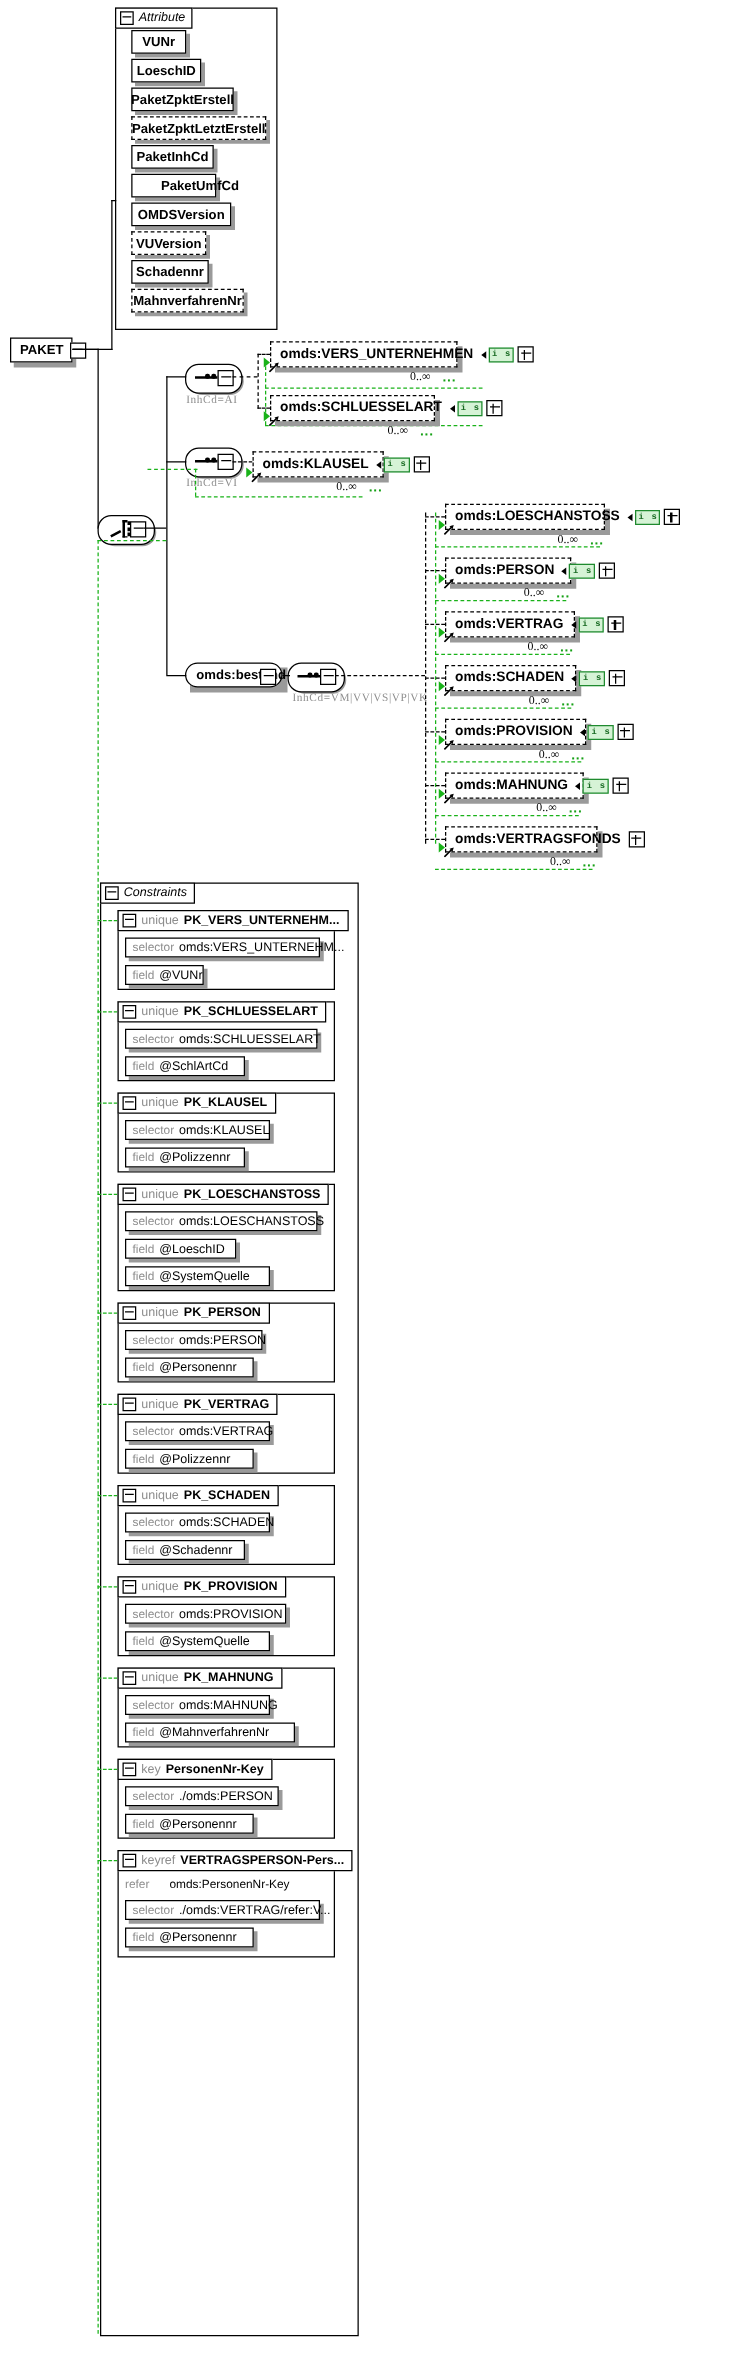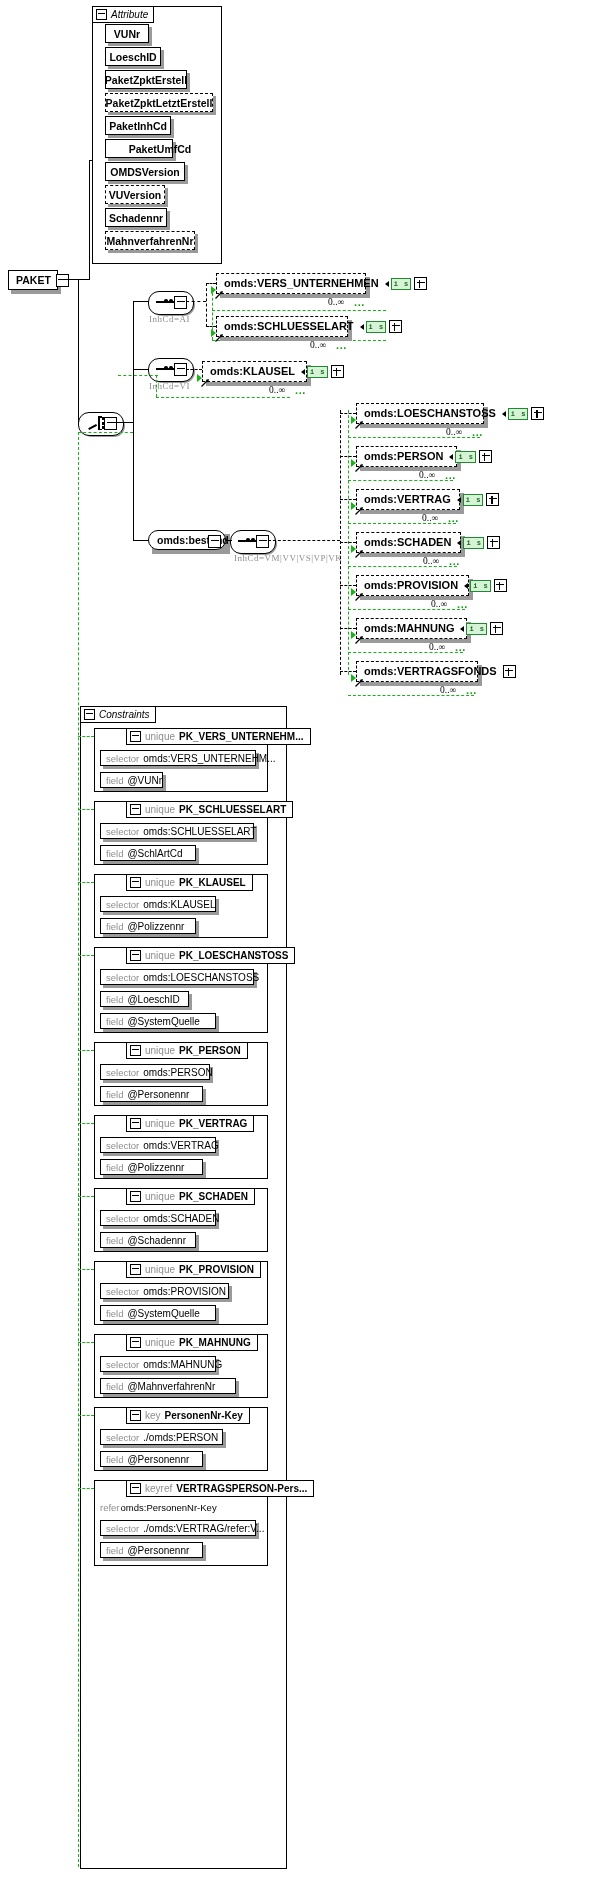--- a/index.html
+++ b/index.html
@@ -63,28 +63,28 @@
   .dv{position:absolute;width:0;border-left:1.3px dashed #000;}
   .gh{position:absolute;height:0;border-top:1.3px dashed #19b219;}
   .gv{position:absolute;width:0;border-left:1.3px dashed #19b219;}
 
   .inhlbl{position:absolute;font-size:9px;color:#8f8f8f;white-space:nowrap;
           font-family:"Liberation Serif",serif;letter-spacing:0.5px;}
 
   
   .cbox{position:absolute;box-sizing:border-box;border:1px solid #000;background:transparent;}
   .ctab{position:absolute;box-sizing:border-box;border:1px solid #000;background:#fff;height:17px;
-        display:flex;align-items:center;gap:4px;padding:0 6px 0 3px;white-space:nowrap;z-index:6;margin-left:32px;}
+        display:flex;align-items:center;gap:4px;padding:0 6px 0 3px;white-space:nowrap;z-index:6;}
   .ckind{font-size:10px;color:#8d8d8d;}
   .cname{font-size:10px;font-weight:bold;color:#000;}
   .crow{position:absolute;box-sizing:border-box;border:1.3px solid #000;background:#fff;height:16px;
         display:flex;align-items:center;gap:4px;padding:0 5px;white-space:nowrap;}
   .crow .k{font-size:9.5px;color:#8d8d8d;}
   .crow .v{font-size:10px;font-weight:normal;color:#000;}
-  .crefer{position:absolute;font-size:9.5px;color:#000;white-space:nowrap;display:flex;gap:1px;align-items:flex-start;}
+  .crefer{position:absolute;font-size:9.5px;color:#000;white-space:nowrap;display:flex;gap:16px;align-items:flex-start;}
   .crefer .k{color:#8d8d8d;}
 
   
   .rootbox{position:absolute;box-sizing:border-box;background:#fff;border:1.6px solid #000;height:20px;
            display:flex;align-items:center;gap:5px;padding:0 3px 0 7px;font-size:10.5px;font-weight:bold;}
   .nsbox{position:absolute;box-sizing:border-box;background:#fff;border:1.5px solid #000;height:20px;
          display:flex;align-items:center;gap:4px;padding:0 3px 0 8px;font-size:10.5px;font-weight:bold;
          border-radius:10px;}
   .littlearrow{position:absolute;width:7px;height:7px;}
 </style>

